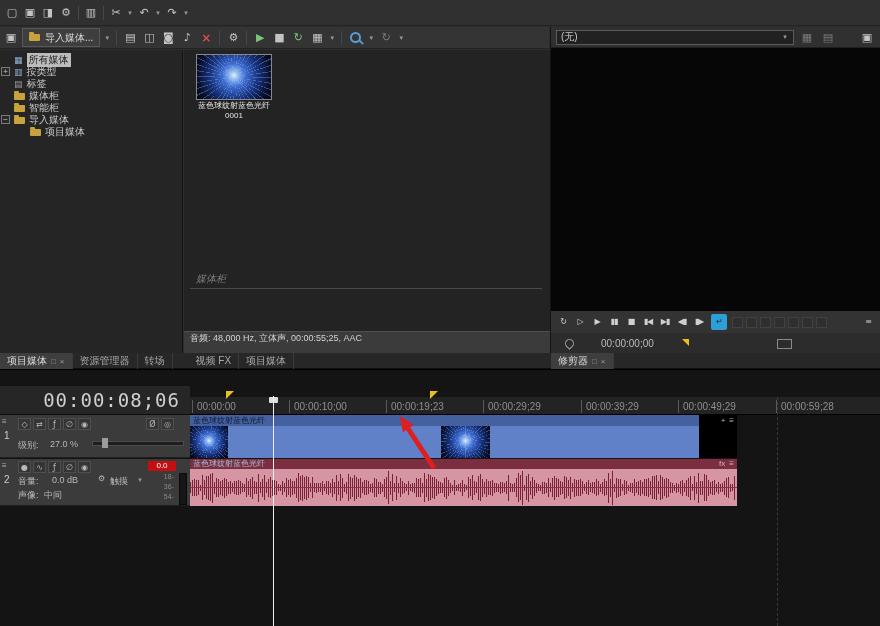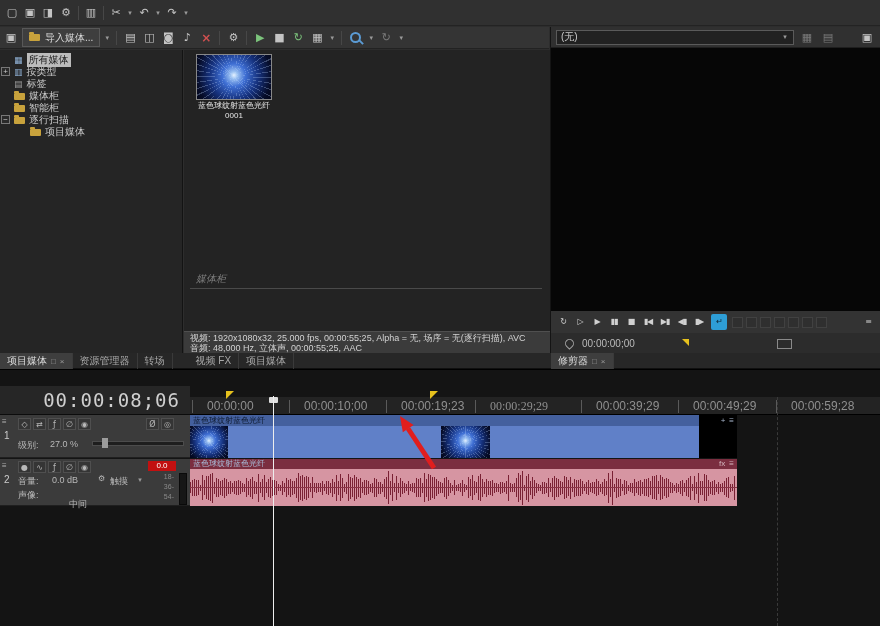--- a/index.html
+++ b/index.html
@@ -80,34 +80,34 @@
   #transport{left:550px;top:311px;width:330px;height:22px;background:#333333;border-left:1px solid #141414;
              display:flex;align-items:center;padding:0 4px;gap:1px;box-sizing:border-box;}
   .tpb{width:16px;height:16px;display:flex;align-items:center;justify-content:center;font-size:8px;
        color:#d0d0d0;font-family:"DejaVu Sans",sans-serif;letter-spacing:-1px;line-height:1;}
   .tpb.act{background:#2e9ed6;color:#0b2330;border-radius:2px;}
   .tpb.ghost{width:11px;height:11px;border:1px solid #414141;background:#2f2f2f;margin:0 1px;box-sizing:border-box;}
   #trim-timerow{left:550px;top:333px;width:330px;height:20px;background:#2c2c2c;border-left:1px solid #141414;
                 display:flex;align-items:center;box-sizing:border-box;position:absolute;}
   .pin{width:7px;height:7px;border:1px solid #a0a0a0;border-radius:50% 50% 50% 0;transform:rotate(-45deg);
        margin-left:14px;}
-  #trim-tc{font-size:10px;color:#bbbbbb;margin-left:8px;}
+  #trim-tc{font-size:10px;color:#bbbbbb;margin-left:27px;}
   #trim-marker{position:absolute;left:131px;top:6px;width:0;height:0;border-top:7px solid #e6c11d;
                border-left:7px solid transparent;}
   .selreg{position:absolute;left:226px;top:6px;width:13px;height:8px;border:1px solid #8a8a8a;}
 
   
   #tl{left:0;top:369px;width:880px;height:257px;background:#141414;border-top:1px solid #000;box-sizing:border-box;}
   #tc-panel{position:absolute;left:0;top:16px;width:190px;height:29px;background:#262626;
             border-bottom:1px solid #0c0c0c;box-sizing:border-box;}
   #tc-big{display:block;text-align:right;padding-right:10px;line-height:28px;font-size:19px;color:#cfcfcf;
           font-family:"DejaVu Sans Mono","Liberation Mono",monospace;letter-spacing:1px;}
   #ruler{position:absolute;left:190px;top:27px;width:690px;height:18px;background:#232323;
          border-bottom:1px solid #000;box-sizing:border-box;overflow:hidden;}
-  .rl{position:absolute;top:3px;height:13px;border-left:1px solid #5a5a5a;padding-left:14px;font-size:12px;
+  .rl{position:absolute;top:3px;height:13px;border-left:1px solid #5a5a5a;padding-left:4px;font-size:10px;
       color:#8f8f8f;line-height:13px;white-space:nowrap;}
   .mk{position:absolute;top:21px;width:0;height:0;border-top:8px solid #e6c11d;border-right:8px solid transparent;z-index:5;}
 
   .thdr{position:absolute;left:0;width:190px;background:#3b3b3b;border-bottom:1px solid #1f1f1f;box-sizing:border-box;}
   .tmenu{position:absolute;left:2px;top:2px;font-size:8px;color:#b0b0b0;}
   .tnum{position:absolute;left:4px;top:15px;font-size:10px;color:#cccccc;}
   .thbtns{position:absolute;left:18px;top:3px;display:flex;gap:2px;}
   .thb{width:13px;height:12px;border:1px solid #4f4f4f;background:#353535;color:#b8b8b8;font-size:8px;
        display:flex;align-items:center;justify-content:center;font-family:"DejaVu Sans",sans-serif;box-sizing:border-box;}
   .tlbl{position:absolute;font-size:9px;color:#b8b8b8;white-space:nowrap;}
@@ -207,40 +207,39 @@
       <span class="folder"></span>
       <span>媒体柜</span>
     </div>
     <div class="trow">
       <span class="folder"></span>
       <span>智能柜</span>
     </div>
     <div class="trow">
       <span class="expander">−</span>
       <span class="folder"></span>
-      <span>逐行扫描</span>
+      <span>导入媒体</span>
     </div>
     <div class="trow child">
       <span class="folder"></span>
       <span>项目媒体</span>
     </div>
   </div>
 
   <div id="media-view" class="abs">
     <div id="thumb-cell">
       <div id="thumb-img" class="burst"></div>
       <div class="thumb-cap">蓝色球纹射蓝色光纤</div>
       <div class="thumb-cap">0001</div>
     </div>
     <div id="shortcut-header">媒体柜</div>
     <div id="shortcut-rule"></div>
   </div>
 
   <div id="media-info" class="abs">
-    <div>视频: 1920x1080x32, 25.000 fps, 00:00:55;25, Alpha = 无, 场序 = 无(逐行扫描), AVC</div>
     <div>音频: 48,000 Hz, 立体声, 00:00:55;25, AAC</div>
   </div>
 
   <div id="tabs-row" class="abs" style="position:absolute;">
     <div class="tab active">
       <span>项目媒体</span>
       <span class="wctl">□</span>
       <span class="wctl">×</span>
     </div>
     <div class="tab">
@@ -306,21 +305,21 @@
   <div id="tl" class="abs">
 
     <div id="tc-panel">
       <span id="tc-big">00:00:08;06</span>
     </div>
 
     <div id="ruler">
       <span class="rl" style="left:2px;">00:00:00</span>
       <span class="rl" style="left:99px;">00:00:10;00</span>
       <span class="rl" style="left:196px;">00:00:19;23</span>
-      <span class="rl" style="left:285px;font-family:Liberation Serif, serif;">00:00:29;29</span>
+      <span class="rl" style="left:293px;">00:00:29;29</span>
       <span class="rl" style="left:391px;">00:00:39;29</span>
       <span class="rl" style="left:488px;">00:00:49;29</span>
       <span class="rl" style="left:586px;">00:00:59;28</span>
     </div>
 
     <span class="mk" style="left:226px;"></span>
     <span class="mk" style="left:430px;"></span>
 
     <div class="thdr" style="top:45px;height:43px;">
       <span class="tmenu">≡</span>
@@ -364,21 +363,21 @@
         <span class="thb">∅</span>
         <span class="thb">◉</span>
       </div>
       <div id="peak-box">0.0</div>
       <span class="tlbl" style="left:18px;top:16px;">音量:</span>
       <span class="tlbl" style="left:52px;top:16px;">0.0 dB</span>
       <span class="tlbl" style="left:98px;top:15px;font-size:8px;">⚙</span>
       <span class="tlbl" style="left:110px;top:16px;">触摸</span>
       <span class="caret" style="position:absolute;left:136px;top:17px;">▾</span>
       <span class="tlbl" style="left:18px;top:30px;">声像:</span>
-      <span class="tlbl" style="left:69px;top:30px;margin-top:9px;">中间</span>
+      <span class="tlbl" style="left:44px;top:30px;">中间</span>
       <div id="meter-scale">
         <div>18</div>
         <div>36</div>
         <div>54</div>
       </div>
       <div id="meter-slot"></div>
     </div>
 
     <div id="clip2">
       <div id="clip2-title">蓝色球纹射蓝色光纤</div>

